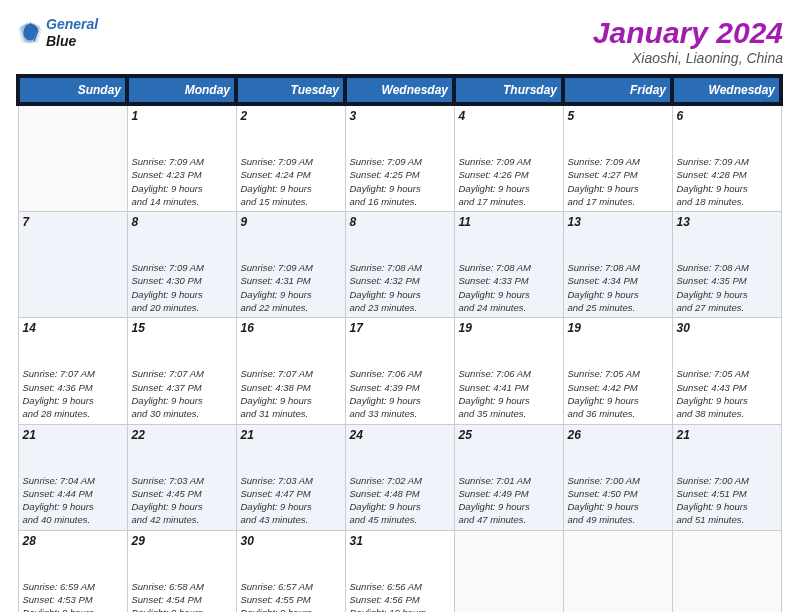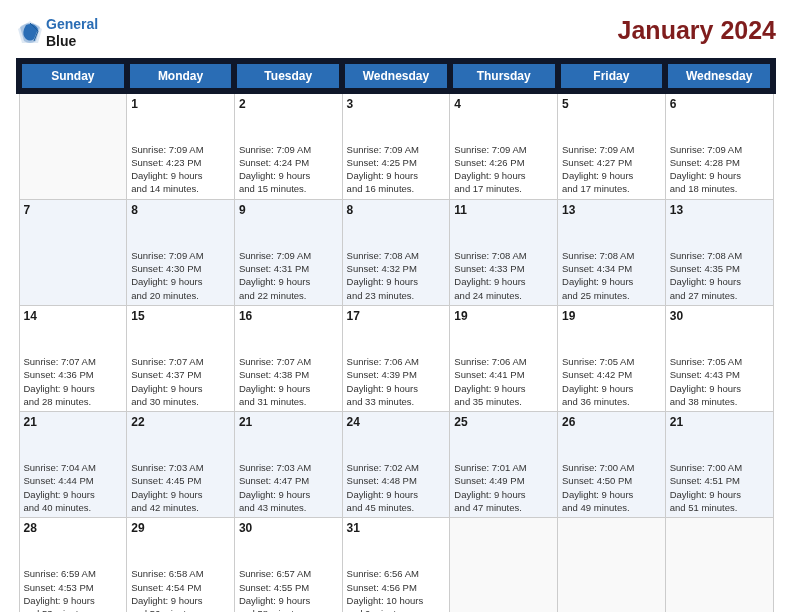--- a/index.html
+++ b/index.html
@@ -6,21 +6,22 @@
     body {
       width: 792px;
       height: 612px;
       font-family: Arial, sans-serif;
       background: #fff;
       overflow: hidden;
     }
     .page {
       width: 792px;
       height: 508px;
-      padding: 16px 16px 10px 16px;
+      padding: 16px 9px 10px 16px;
+      font-style: italic;
     }
     .header {
       display: flex;
       justify-content: space-between;
       align-items: flex-start;
       margin-bottom: 8px;
     }
     .logo {
       display: flex;
       align-items: center;
@@ -28,41 +29,41 @@
     .logo-icon {
       width: 28px;
       height: 28px;
       margin-right: 2px;
       position: relative;
     }
     .title-area {
       text-align: right;
     }
     .month-title {
-      font-size: 25px;
+      font-size: 30px;
       font-weight: bold;
-      color: #7f1d1d;
+      color: #a21caf;
     }
     .subtitle {
       font-size: 14px;
       color: #555;
     }
     .calendar {
       width: 100%;
       border-collapse: collapse;
       table-layout: fixed;
     }
     .calendar th {
       background-color: #2a6db5;
       color: #fff;
       font-size: 12px;
       font-weight: bold;
       padding: 5px 4px;
-      text-align: center;
-      border: 6px solid #0f172a;
+      text-align: right;
+      border: 4px solid #0f172a;
     }
     .calendar td {
       border: 1px solid #ccc;
       vertical-align: top;
       padding: 3px 4px;
       font-size: 10px;
       color: #333;
       height: 88px;
     }
     .day-num {
@@ -102,20 +103,21 @@
       </svg>
       <div>
         <div style="font-size:14px;font-weight:bold;color:#1a1a1a;line-height:1.2;">
           <span style="color:#2a6db5;">General</span><br>
           <span>Blue</span>
         </div>
       </div>
     </div>
     <div class="title-area">
       <div class="month-title">January 2024</div>
+      <div class="subtitle">Xiaoshi, Liaoning, China</div>
     </div>
   </div>
 
   <table class="calendar">
     <thead>
       <tr>
       <th>Sunday</th>
           <th>Monday</th>
           <th>Tuesday</th>
           <th>Wednesday</th>

